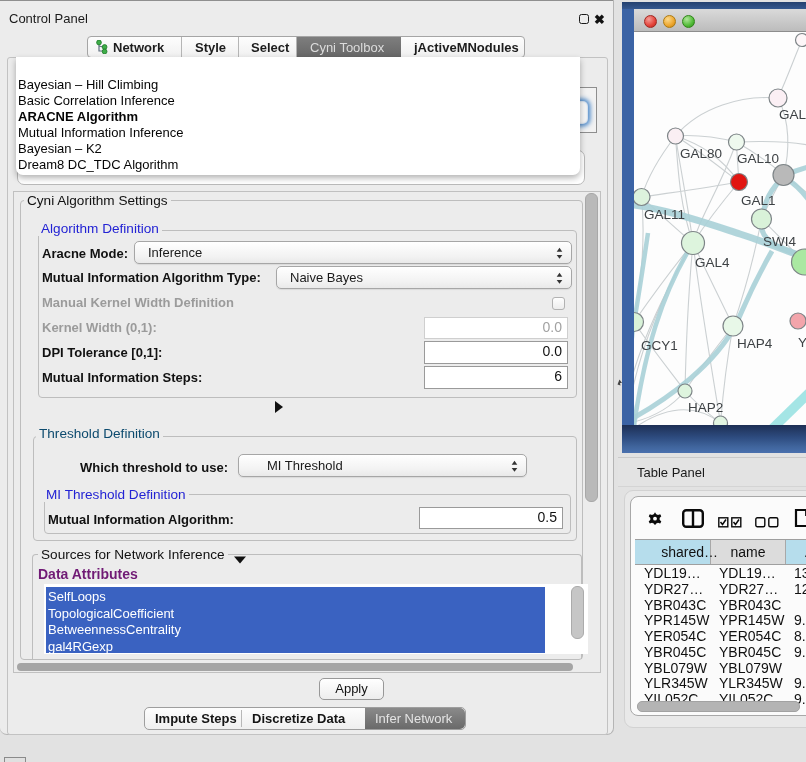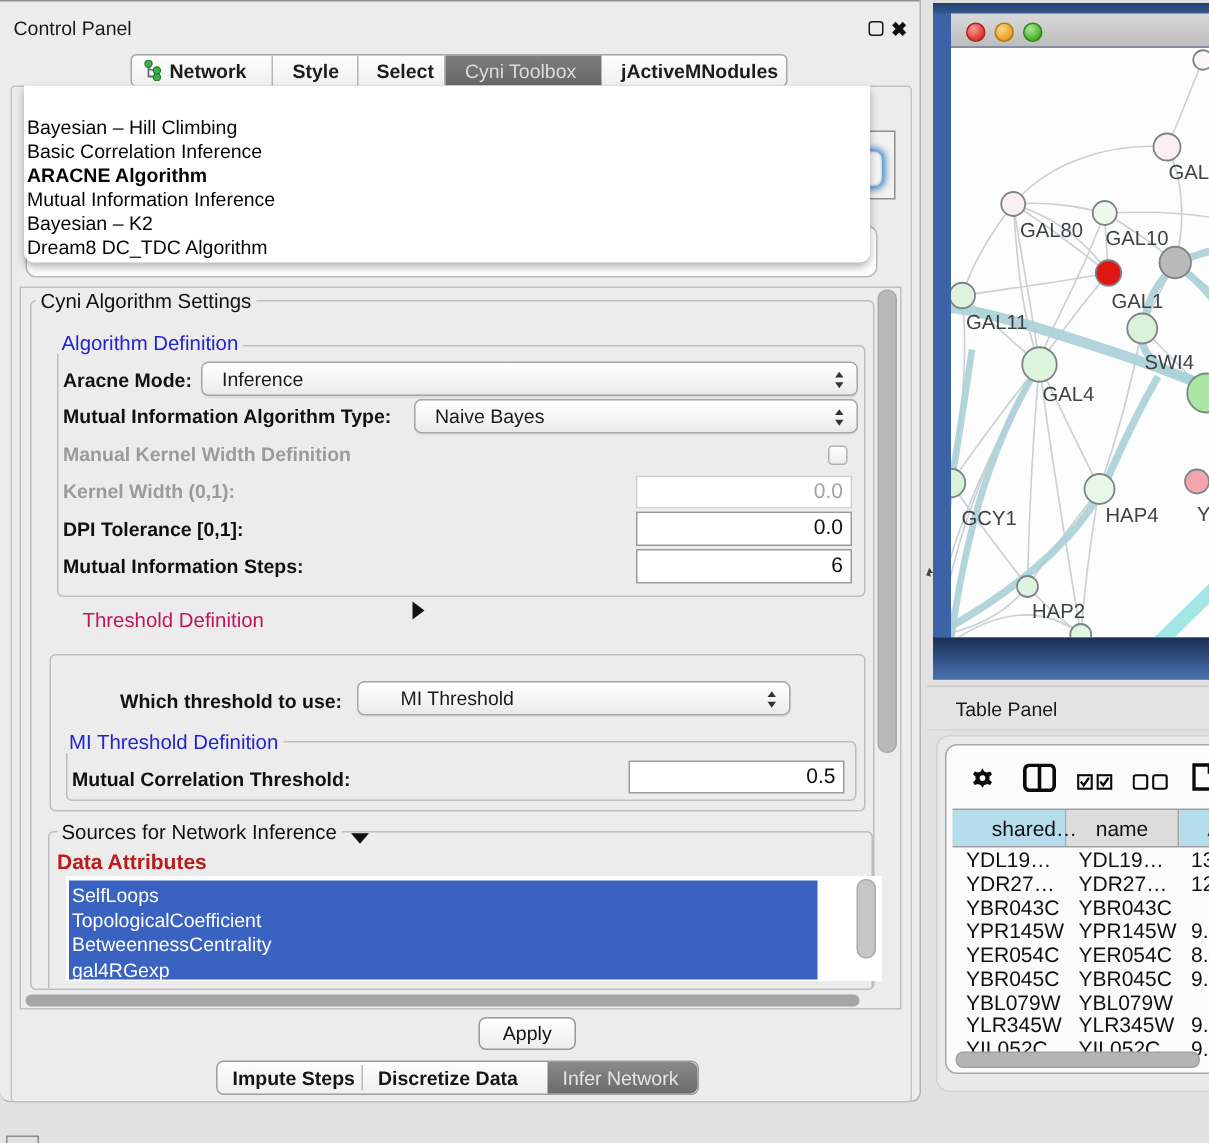--- a/index.html
+++ b/index.html
@@ -95,42 +95,42 @@
   <div class="fld" style="left:424px;top:341px;width:137px;height:20px;border:1px solid #9a9a9a;padding:1px 5px 0 0;">0.0</div>
 
   <div class="abs bl" style="left:42px;top:370px;">Mutual Information Steps:</div>
   <div class="fld" style="left:424px;top:366px;width:137px;height:20px;border:1px solid #9a9a9a;padding:1px 5px 0 0;">6</div>
 
   <div class="abs" style="left:274px;top:400px;width:10px;height:14px;"><svg width="10" height="14" viewBox="0 0 10 14">
         <path d="M1,1 L9,7 L1,13 Z" fill="#111"></path>
       </svg></div>
 
   <div class="gb" style="left:33px;top:436px;width:542px;height:103px;"></div>
-  <div class="abs gt" style="left:36px;top:406px;color:#be185d;margin-left:16px;">Threshold Definition</div>
+  <div class="abs gt" style="left:36px;top:426px;color:#0c4a6e;">Threshold Definition</div>
 
   <div class="abs bl" style="left:80px;top:460px;">Which threshold to use:</div>
   <div class="combo" style="left:238px;top:454px;width:287px;height:21px;">
     <span class="tx" style="left:28px;">MI Threshold</span>
     <svg class="arr" width="8" height="15" viewBox="0 0 8 15">
         <path d="M4,1 L7.2,5.4 L0.8,5.4 Z" fill="#333"></path>
         <path d="M4,13.5 L7.2,9.1 L0.8,9.1 Z" fill="#333"></path>
       </svg>
   </div>
 
   <div class="gb" style="left:44px;top:494px;width:525px;height:38px;"></div>
   <div class="abs gt" style="left:43px;top:487px;color:#2323d4;">MI Threshold Definition</div>
-  <div class="abs bl" style="left:48px;top:512px;">Mutual Correlation Threshold:</div>
+  <div class="abs bl" style="left:48px;top:512px;">Mutual Information Algorithm:</div>
   <div class="fld" style="left:419px;top:507px;width:137px;height:19px;border:1px solid #9a9a9a;padding:1px 5px 0 0;">0.5</div>
 
   <div class="gb" style="left:32px;top:554px;width:548px;height:104px;border-bottom:none;border-radius:4px 4px 0 0;"></div>
   <div class="abs gt" style="left:38px;top:547px;color:#111;">Sources for Network Inference</div>
   <div class="abs" style="left:233px;top:551px;width:14px;height:10px;"><svg width="14" height="10" viewBox="0 0 14 10">
         <path d="M1,1.5 L13,1.5 L7,8.5 Z" fill="#111"></path>
       </svg></div>
-  <div class="abs" style="left:38px;top:566px;font:bold 14px 'Liberation Sans',sans-serif;color:#b91c1c;">Data Attributes</div>
+  <div class="abs" style="left:38px;top:566px;font:bold 14px 'Liberation Sans',sans-serif;color:#701a75;">Data Attributes</div>
 
   <div class="abs" style="left:44px;top:584px;width:544px;height:70px;background:#fff;"></div>
   <div class="abs" style="left:46px;top:587px;width:499px;height:66px;background:#3a62c1;"></div>
   <div class="li" style="top:589px;">SelfLoops</div>
   <div class="li" style="top:605.5px;">TopologicalCoefficient</div>
   <div class="li" style="top:622px;">BetweennessCentrality</div>
   <div class="li" style="top:638.5px;">gal4RGexp</div>
   <div class="abs" style="left:571px;top:586px;width:11px;height:51px;background:#c6c6c6;border:1px solid #ababab;border-radius:6px;"></div>
 
   <div class="abs" style="left:271px;top:678px;width:63px;height:20px;border:1px solid #989898;border-radius:5px;background:linear-gradient(#ffffff,#ededed);text-align:center;font:13px 'Liberation Sans',sans-serif;color:#111;line-height:20px;margin-left:48px;">Apply</div>

